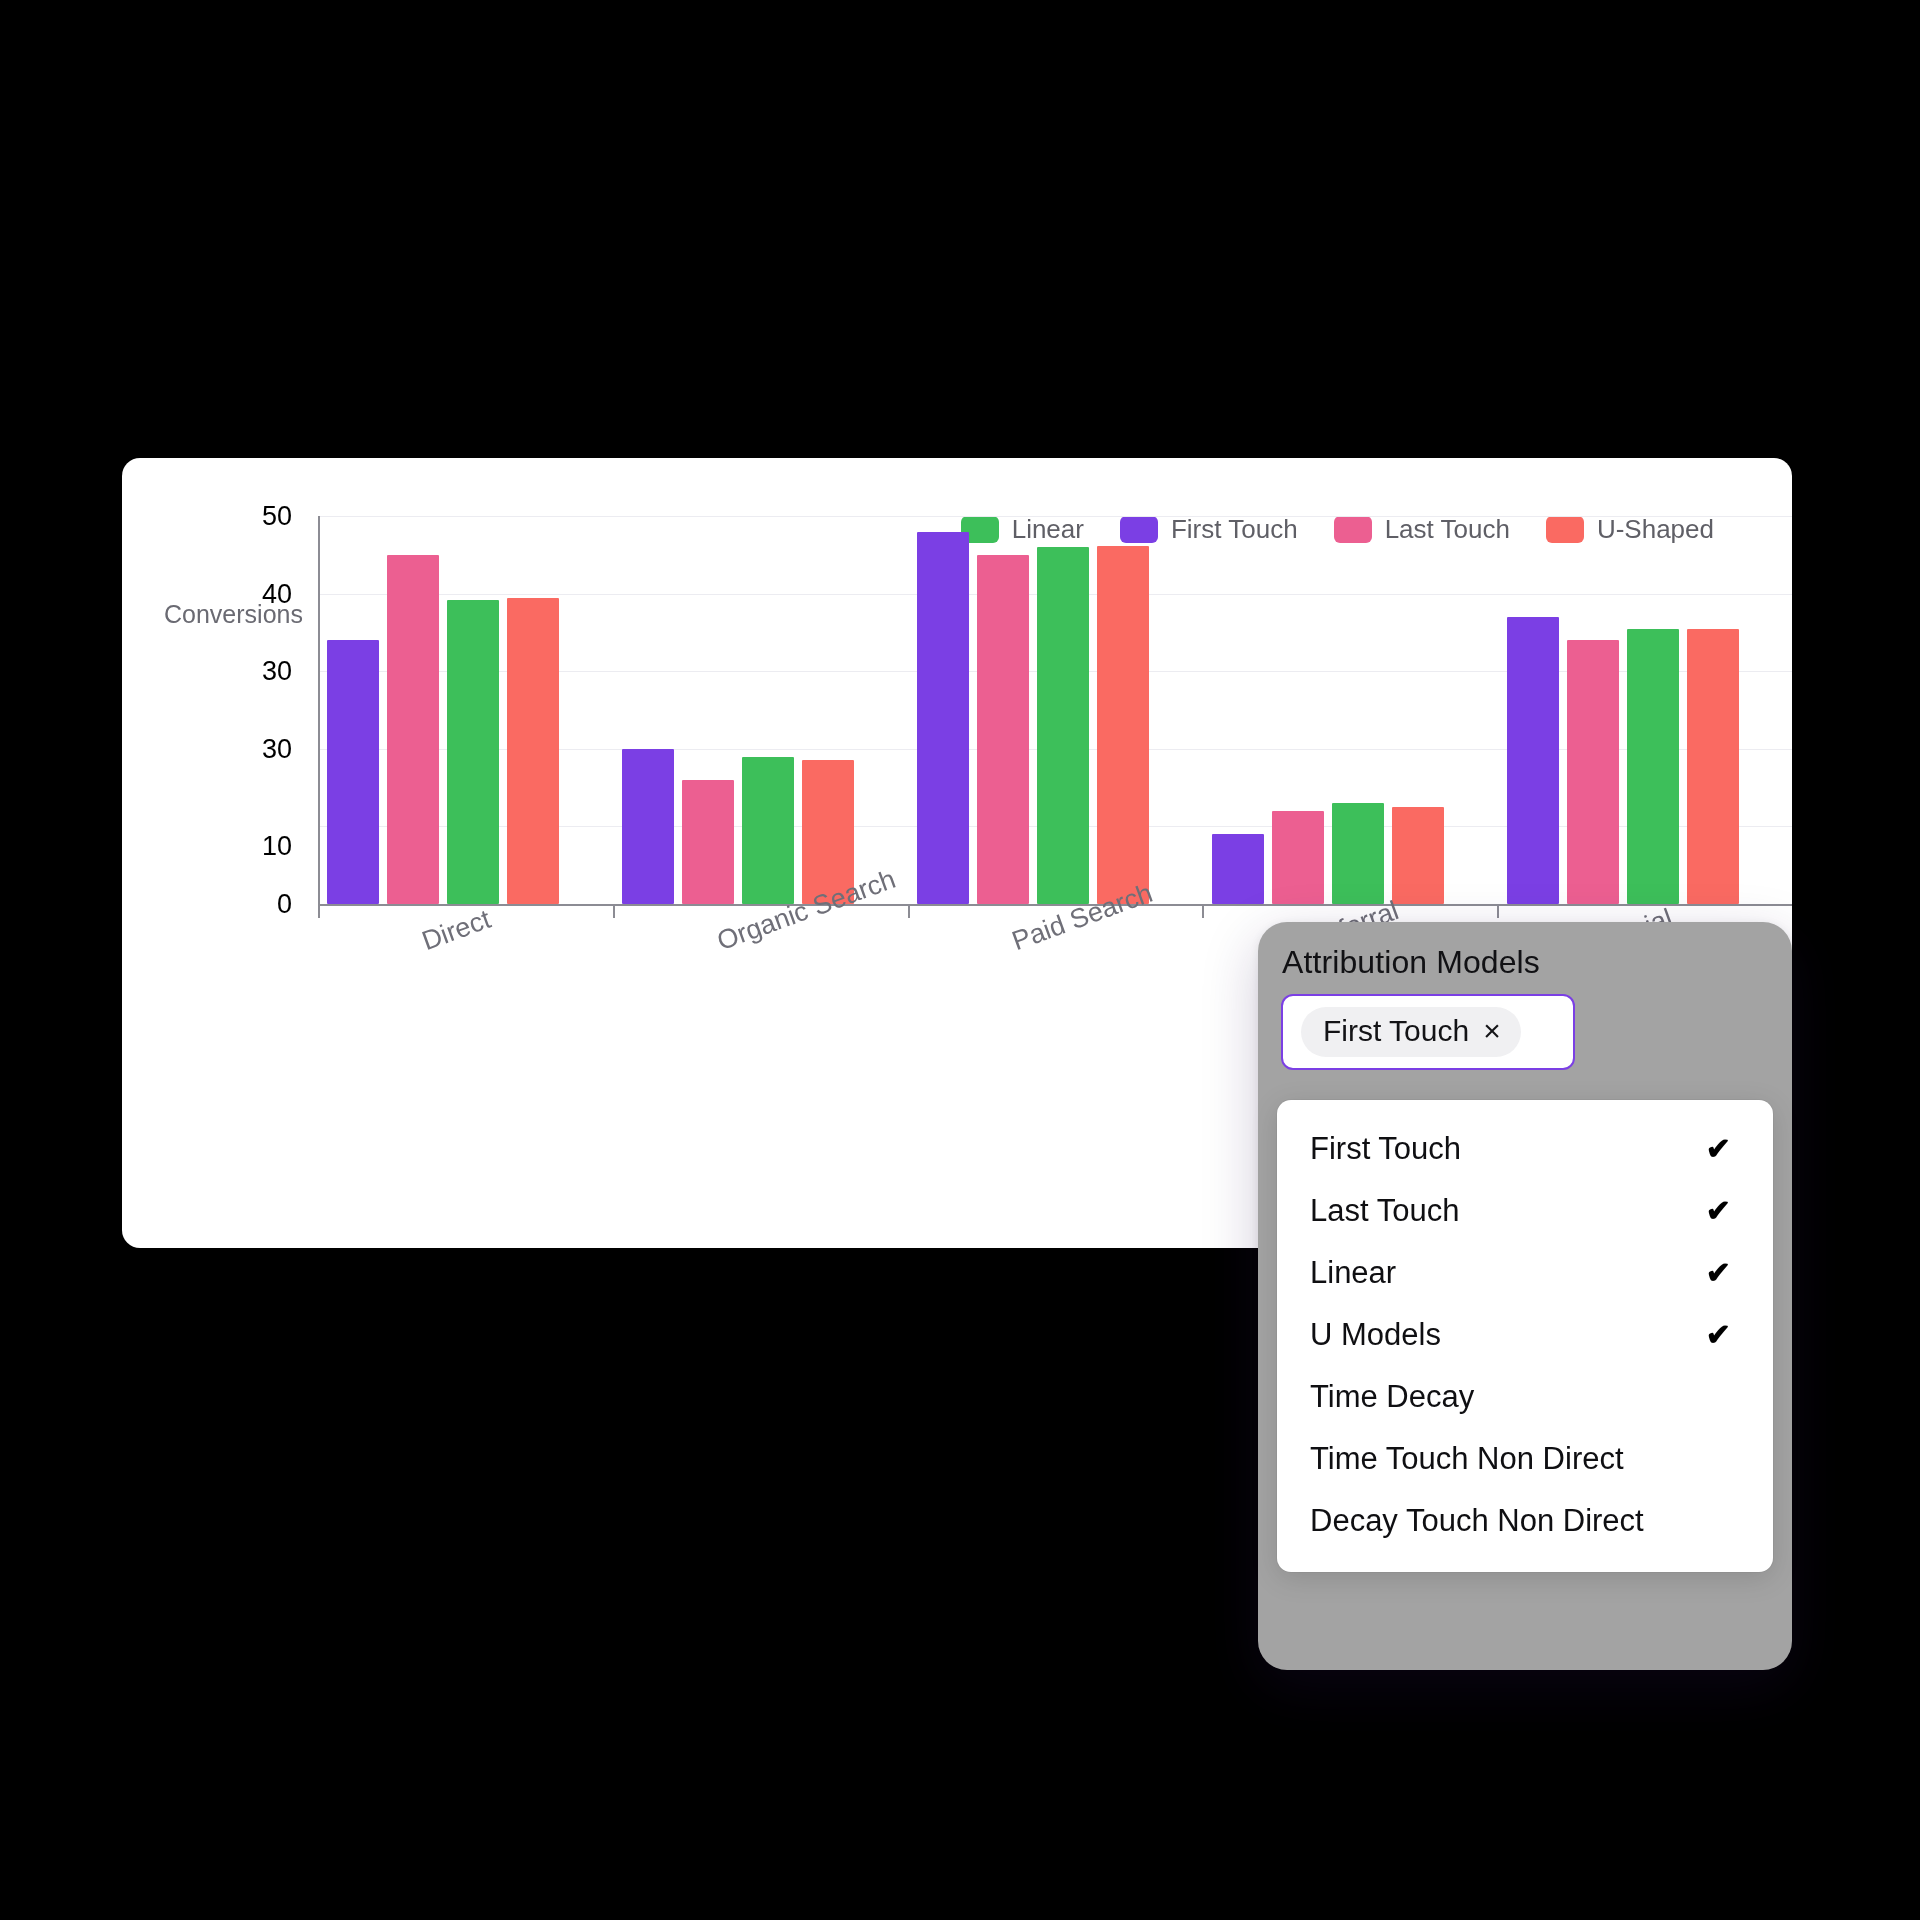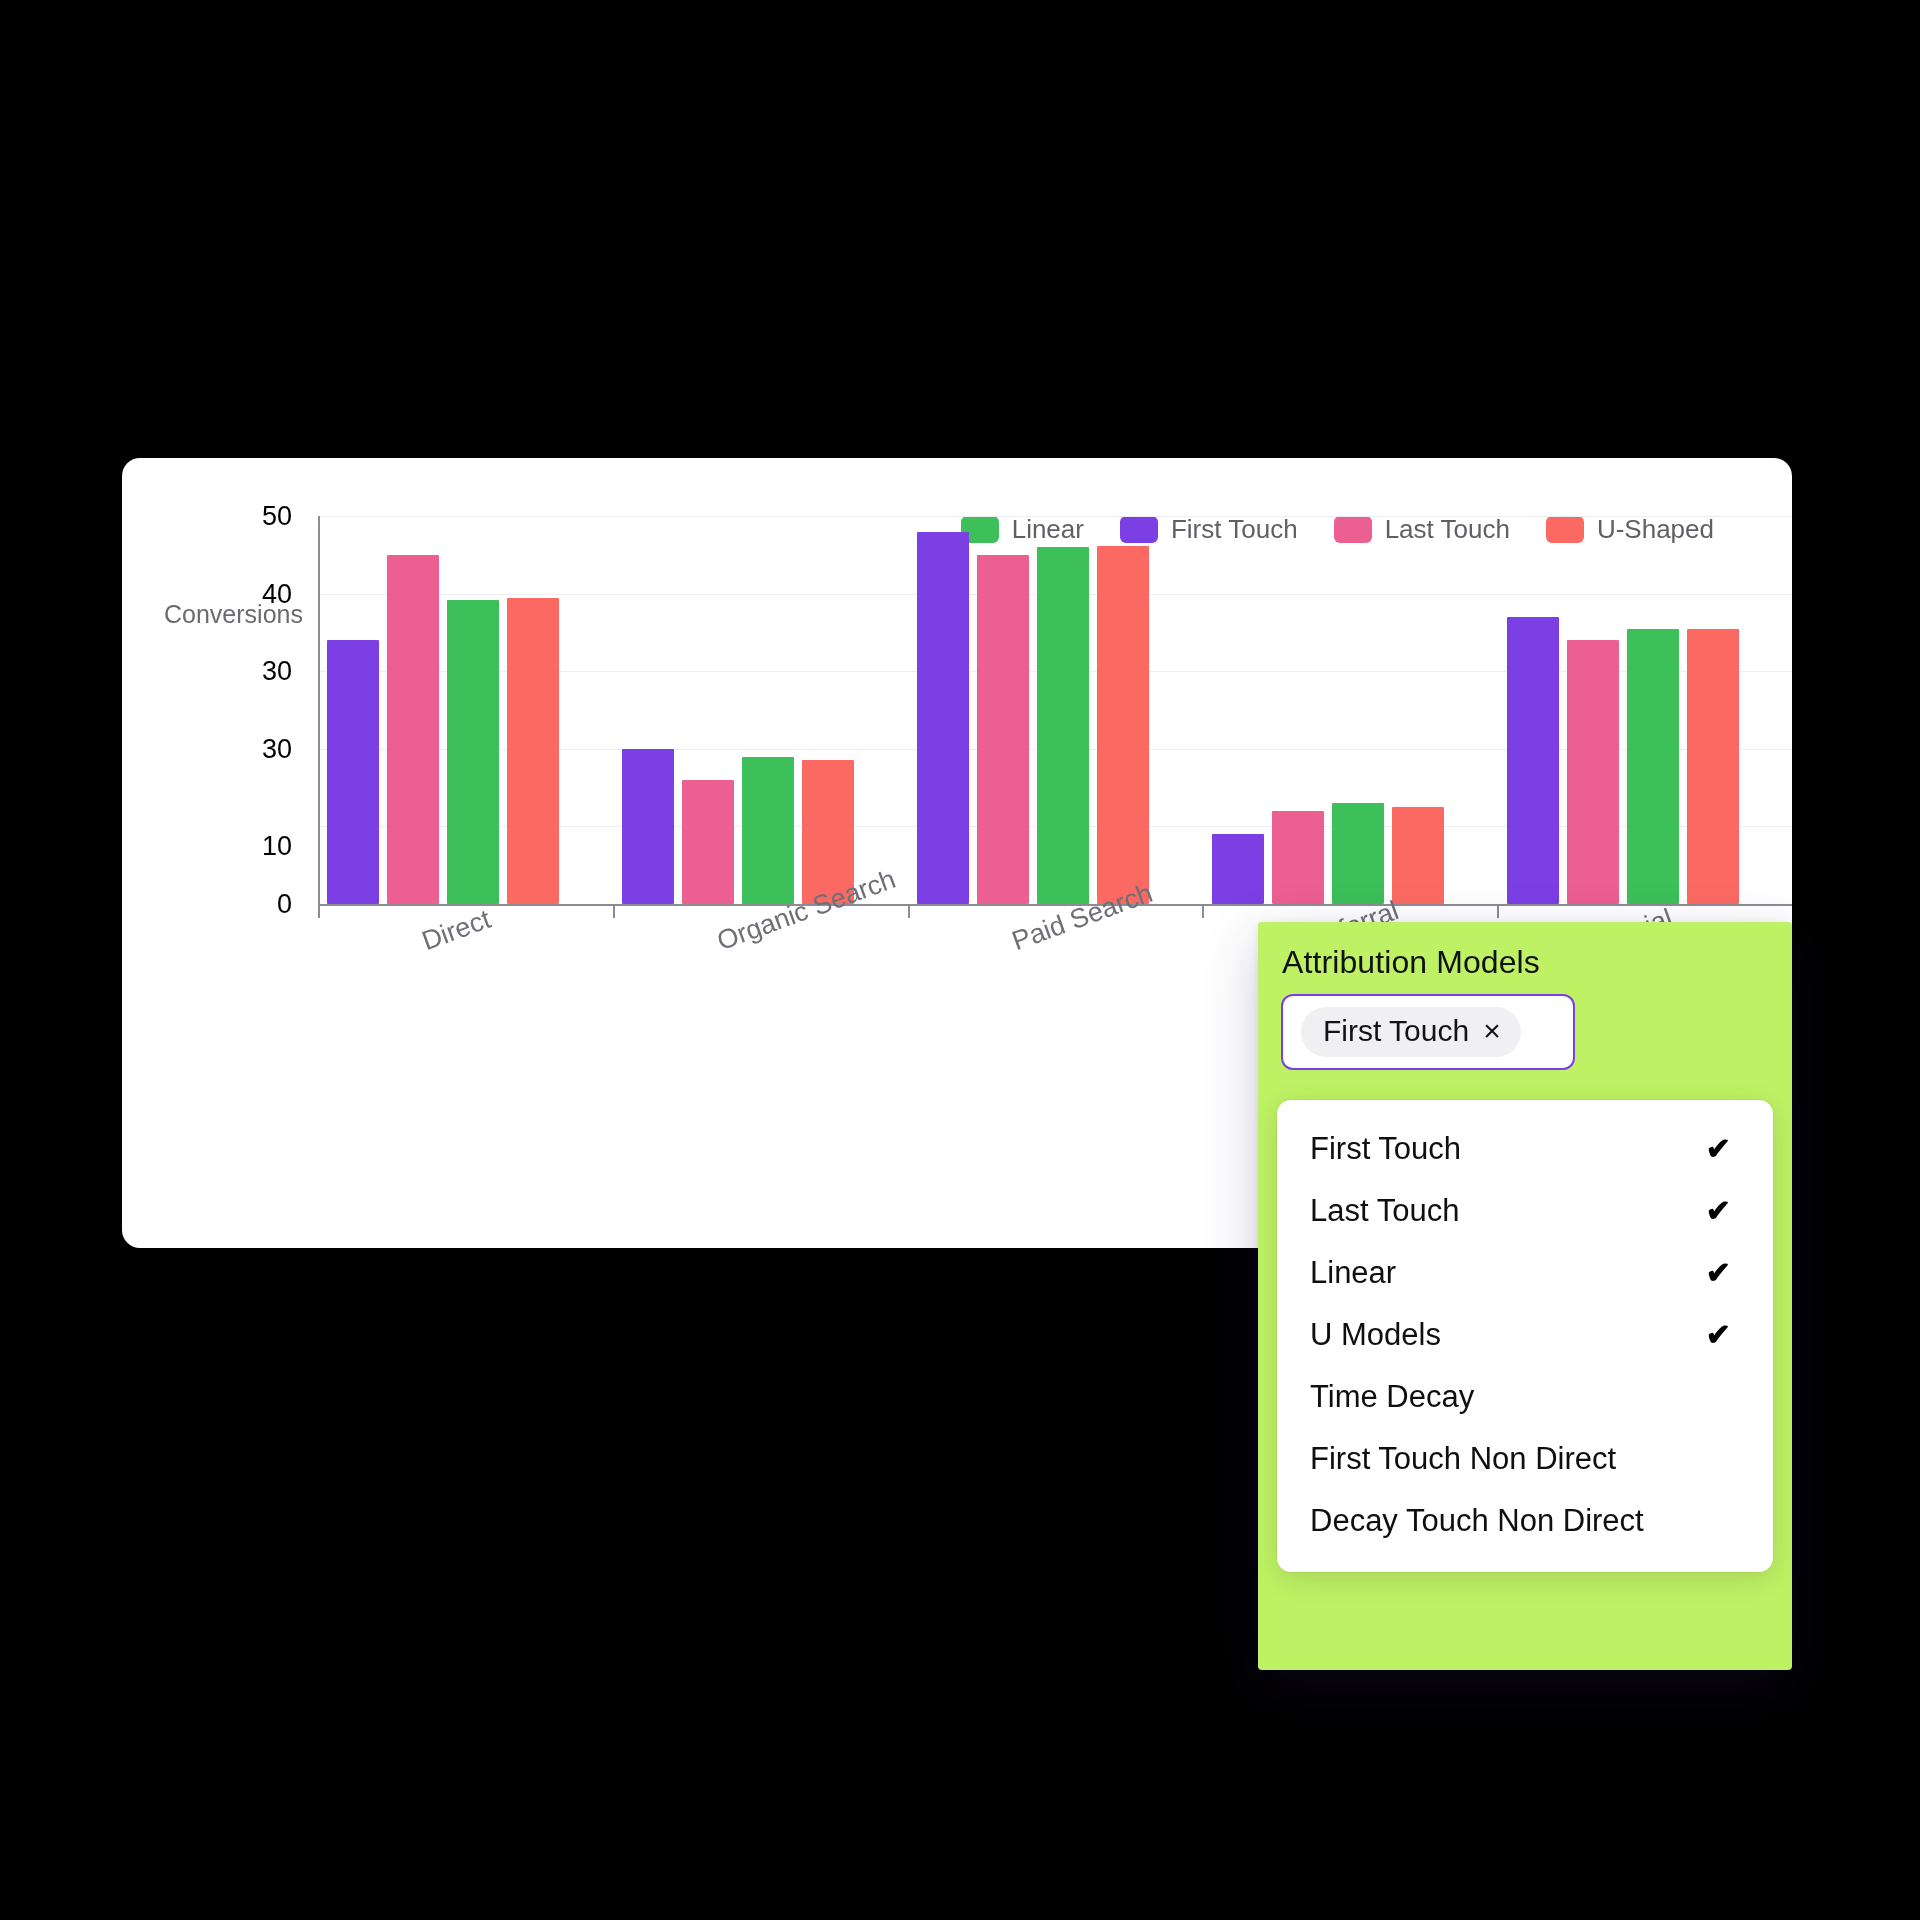--- a/index.html
+++ b/index.html
@@ -84,22 +84,22 @@
     transform-origin: left top;
     transform: rotate(-20deg);
     white-space: nowrap;
   }
 
   
   #attribution-popover {
     position: absolute;
     left: 1258px; top: 922px;
     width: 534px; height: 748px;
-    background: #bef264;
-    border-radius: 4px;
+    background: #a3a3a3;
+    border-radius: 29px;
     box-shadow: 0 18px 56px rgba(40,20,80,0.22), 0 2px 10px rgba(0,0,0,0.08);
   }
   #attribution-title {
     position: absolute; left: 24px; top: 22px;
     font-size: 32px; color: #111114; letter-spacing: .1px;
   }
   #models-select-field {
     position: absolute; left: 23px; top: 72px;
     width: 294px; height: 76px;
     border: 2px solid #7b3fe4;
@@ -244,21 +244,21 @@
       </div>
       <div class="option-row">
         <span class="option-label">U Models</span>
         <span class="option-check">✔</span>
       </div>
       <div class="option-row">
         <span class="option-label">Time Decay</span>
         <span class="option-check hidden">✔</span>
       </div>
       <div class="option-row">
-        <span class="option-label">First Touch Non Direct</span>
+        <span class="option-label">Time Touch Non Direct</span>
         <span class="option-check hidden">✔</span>
       </div>
       <div class="option-row">
         <span class="option-label">Decay Touch Non Direct</span>
         <span class="option-check hidden">✔</span>
       </div>
     </div>
 </div>
 
 </body></html>

